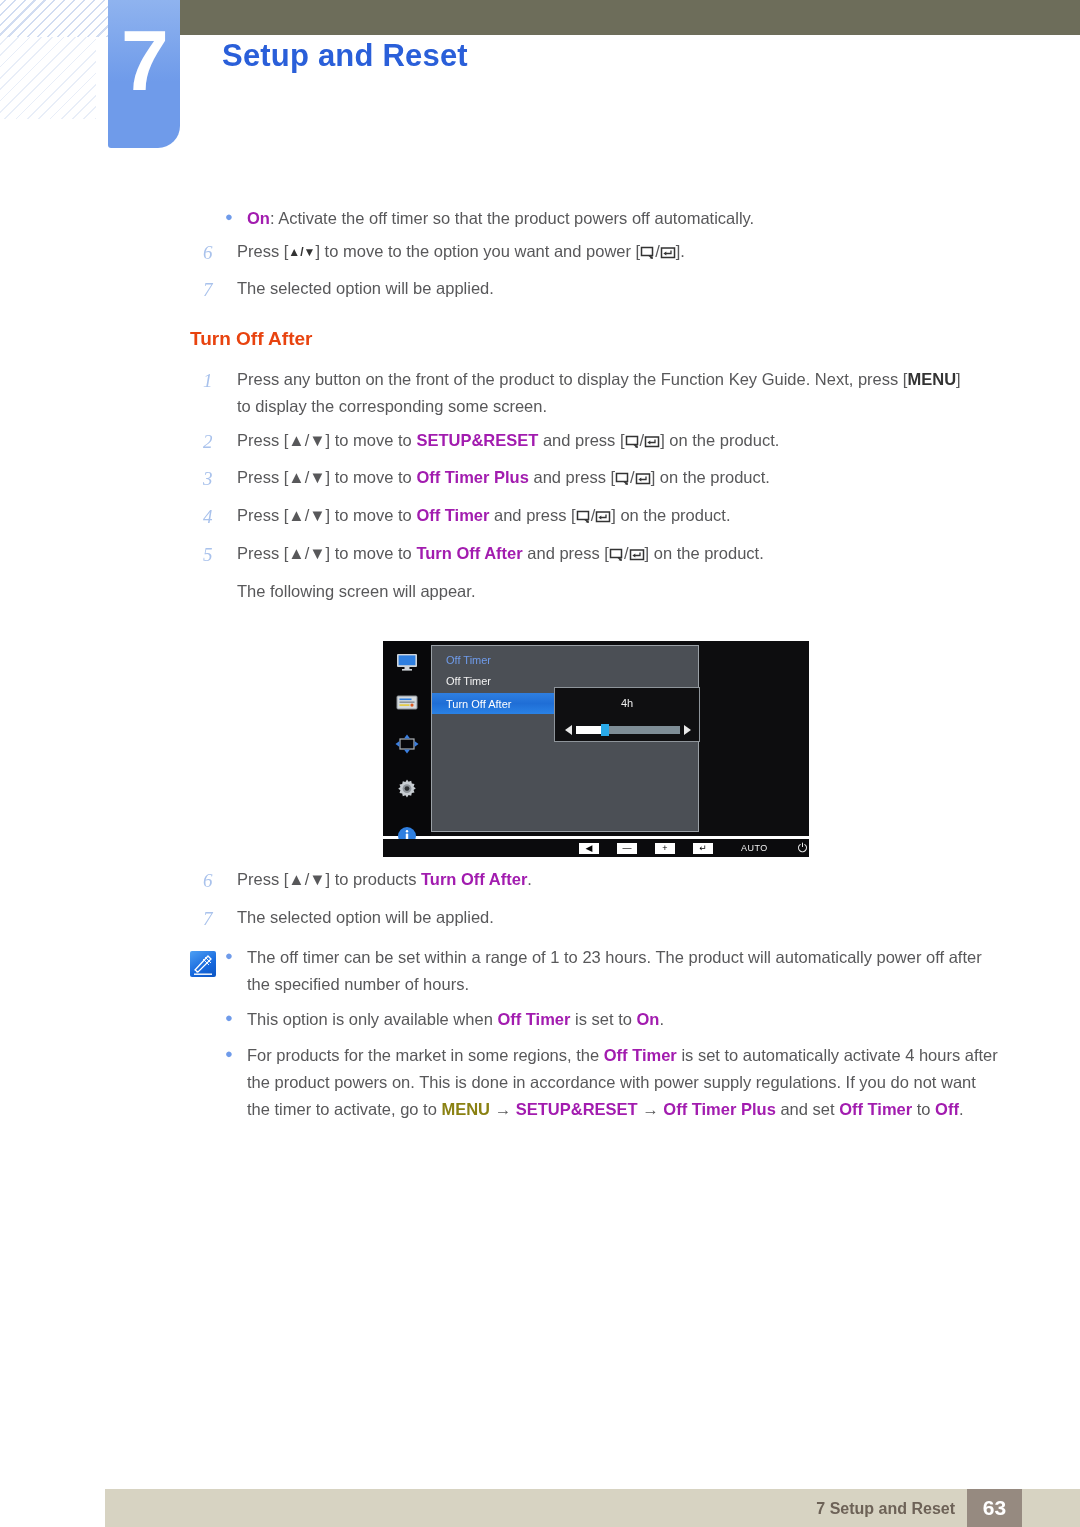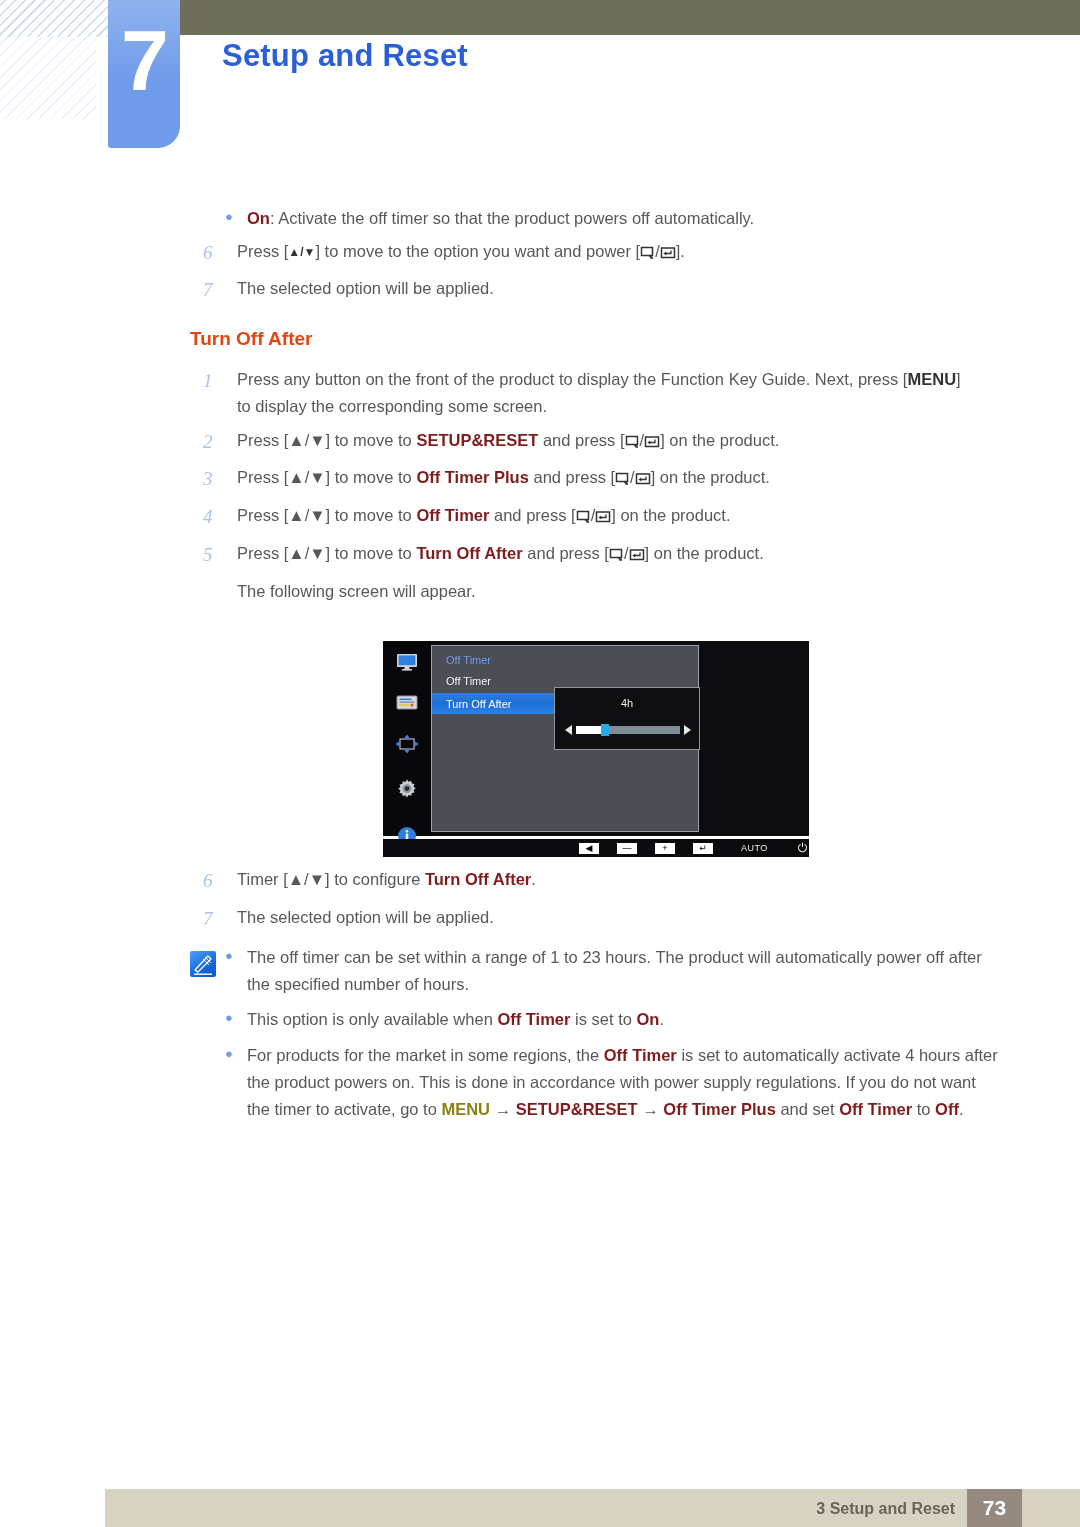--- a/index.html
+++ b/index.html
@@ -66,21 +66,21 @@
   }
   .txtcol{
     flex:1;padding-right:40px;
     font-size:16.5px;line-height:1.62;color:#58585a;
   }
   .bulrow{display:flex;margin-bottom:6px;}
   .bullet{
     width:22px;flex:none;color:#6f9bea;font-size:13px;line-height:1.9;
   }
 
-  .b-orange{color:#7f1d1d;font-weight:bold;}
+  .b-orange{color:#a21caf;font-weight:bold;}
   .b-olive{color:#8a8112;font-weight:bold;}
   .b-black{color:#333;font-weight:bold;}
 
   h3.sub{
     margin:0 0 0 0;
     padding:0 0 0 0;
     font-size:19px;color:#e8430f;font-weight:bold;
   }
   .subrow{margin:22px 0 16px 0;padding-left:190px;}
   .arrkeys{
@@ -126,21 +126,21 @@
     display:flex;align-items:center;padding-left:14px;
     box-sizing:border-box;
   }
   .osd-right{
     position:absolute;left:316px;top:0;width:110px;height:195px;
     background:#0d0d0f;
     color:#d9d9d9;font-size:8.5px;line-height:1.42;
     padding:20px 8px 0 8px;box-sizing:border-box;
   }
   .osd-slider-box{
-    position:absolute;left:171px;top:46px;width:146px;height:63px;
+    position:absolute;left:171px;top:46px;width:146px;height:55px;
     background:#0f0f11;border:1px solid #8e949a;box-sizing:border-box;
   }
   .osd-slider-val{
     position:absolute;top:9px;left:0;width:100%;
     text-align:center;color:#eeeeee;font-size:11px;
   }
   .osd-track-wrap{
     position:absolute;top:35px;left:10px;width:126px;height:14px;
     display:flex;align-items:center;
   }
@@ -395,21 +395,21 @@
       <span class="osd-auto">AUTO</span>
       <span class="osd-pwr">⏻</span>
     </div>
   </div>
 </div>
 
 <div style="position:absolute;left:0;top:866px;width:1080px;">
   <div class="row" style="padding-left:190px;">
     <div class="num">6</div>
     <div class="txtcol">
-      <span>Timer [▲/▼] to configure </span><span class="b-orange">Turn Off After</span><span>.</span>
+      <span>Press [▲/▼] to products </span><span class="b-orange">Turn Off After</span><span>.</span>
     </div>
   </div>
   <div class="row" style="padding-left:190px;">
     <div class="num">7</div>
     <div class="txtcol">The selected option will be applied.</div>
   </div>
 </div>
 
 <div class="note-wrap">
   <div class="note-icon">
@@ -434,14 +434,14 @@
     <div class="bulrow" style="margin-top:9px;">
       <div class="bullet">●</div>
       <div class="txtcol">
         <span>For products for the market in some regions, the </span><span class="b-orange">Off Timer</span><span> is set to automatically activate 4 hours after the product powers on. This is done in accordance with power supply regulations. If you do not want the timer to activate, go to </span><span class="b-olive">MENU</span><span>&nbsp;</span><span>→</span><span>&nbsp;</span><span class="b-orange">SETUP&amp;RESET</span><span>&nbsp;</span><span>→</span><span>&nbsp;</span><span class="b-orange">Off Timer Plus</span><span> and set </span><span class="b-orange">Off Timer</span><span> to </span><span class="b-orange">Off</span><span>.</span>
       </div>
     </div>
   </div>
 </div>
 
 <div class="footer"></div>
-<div class="foot-txt">3 Setup and Reset</div>
-<div class="foot-page">73</div>
+<div class="foot-txt">7 Setup and Reset</div>
+<div class="foot-page">63</div>
 
 </body></html>

